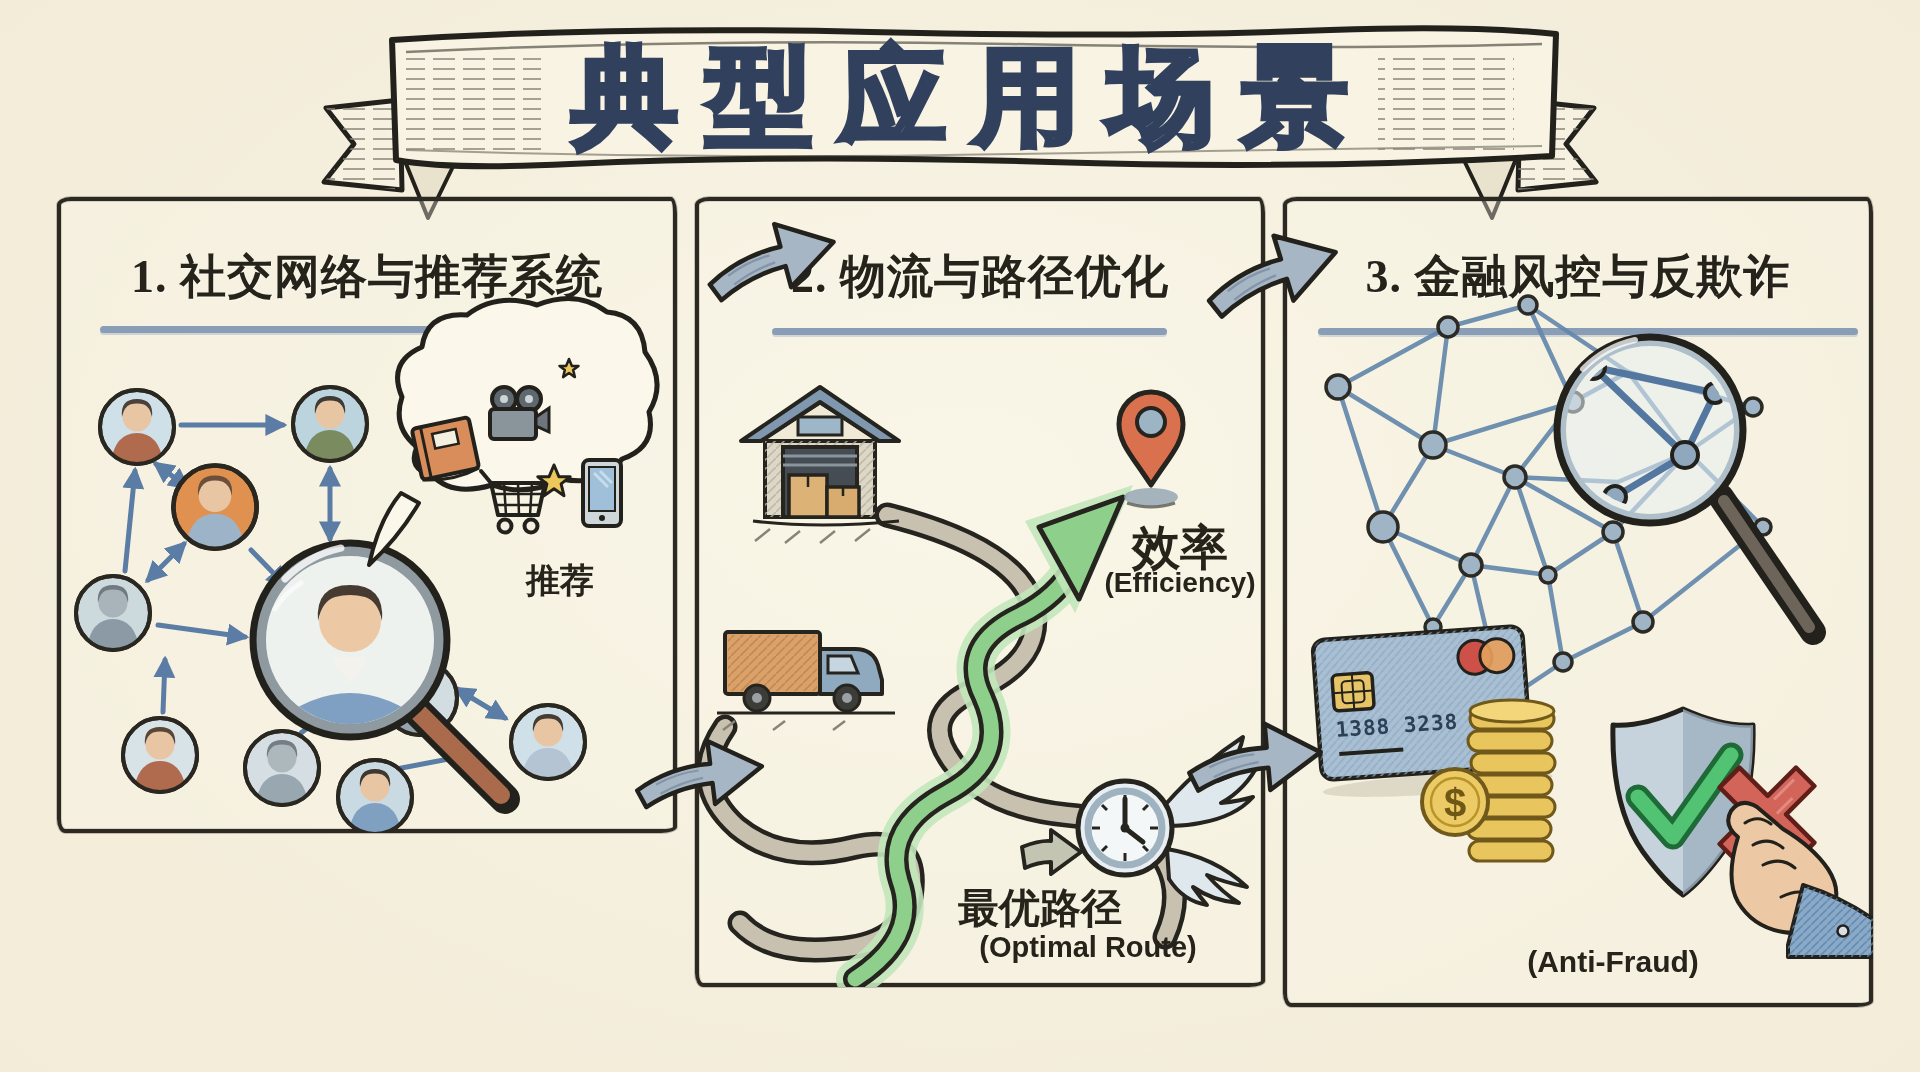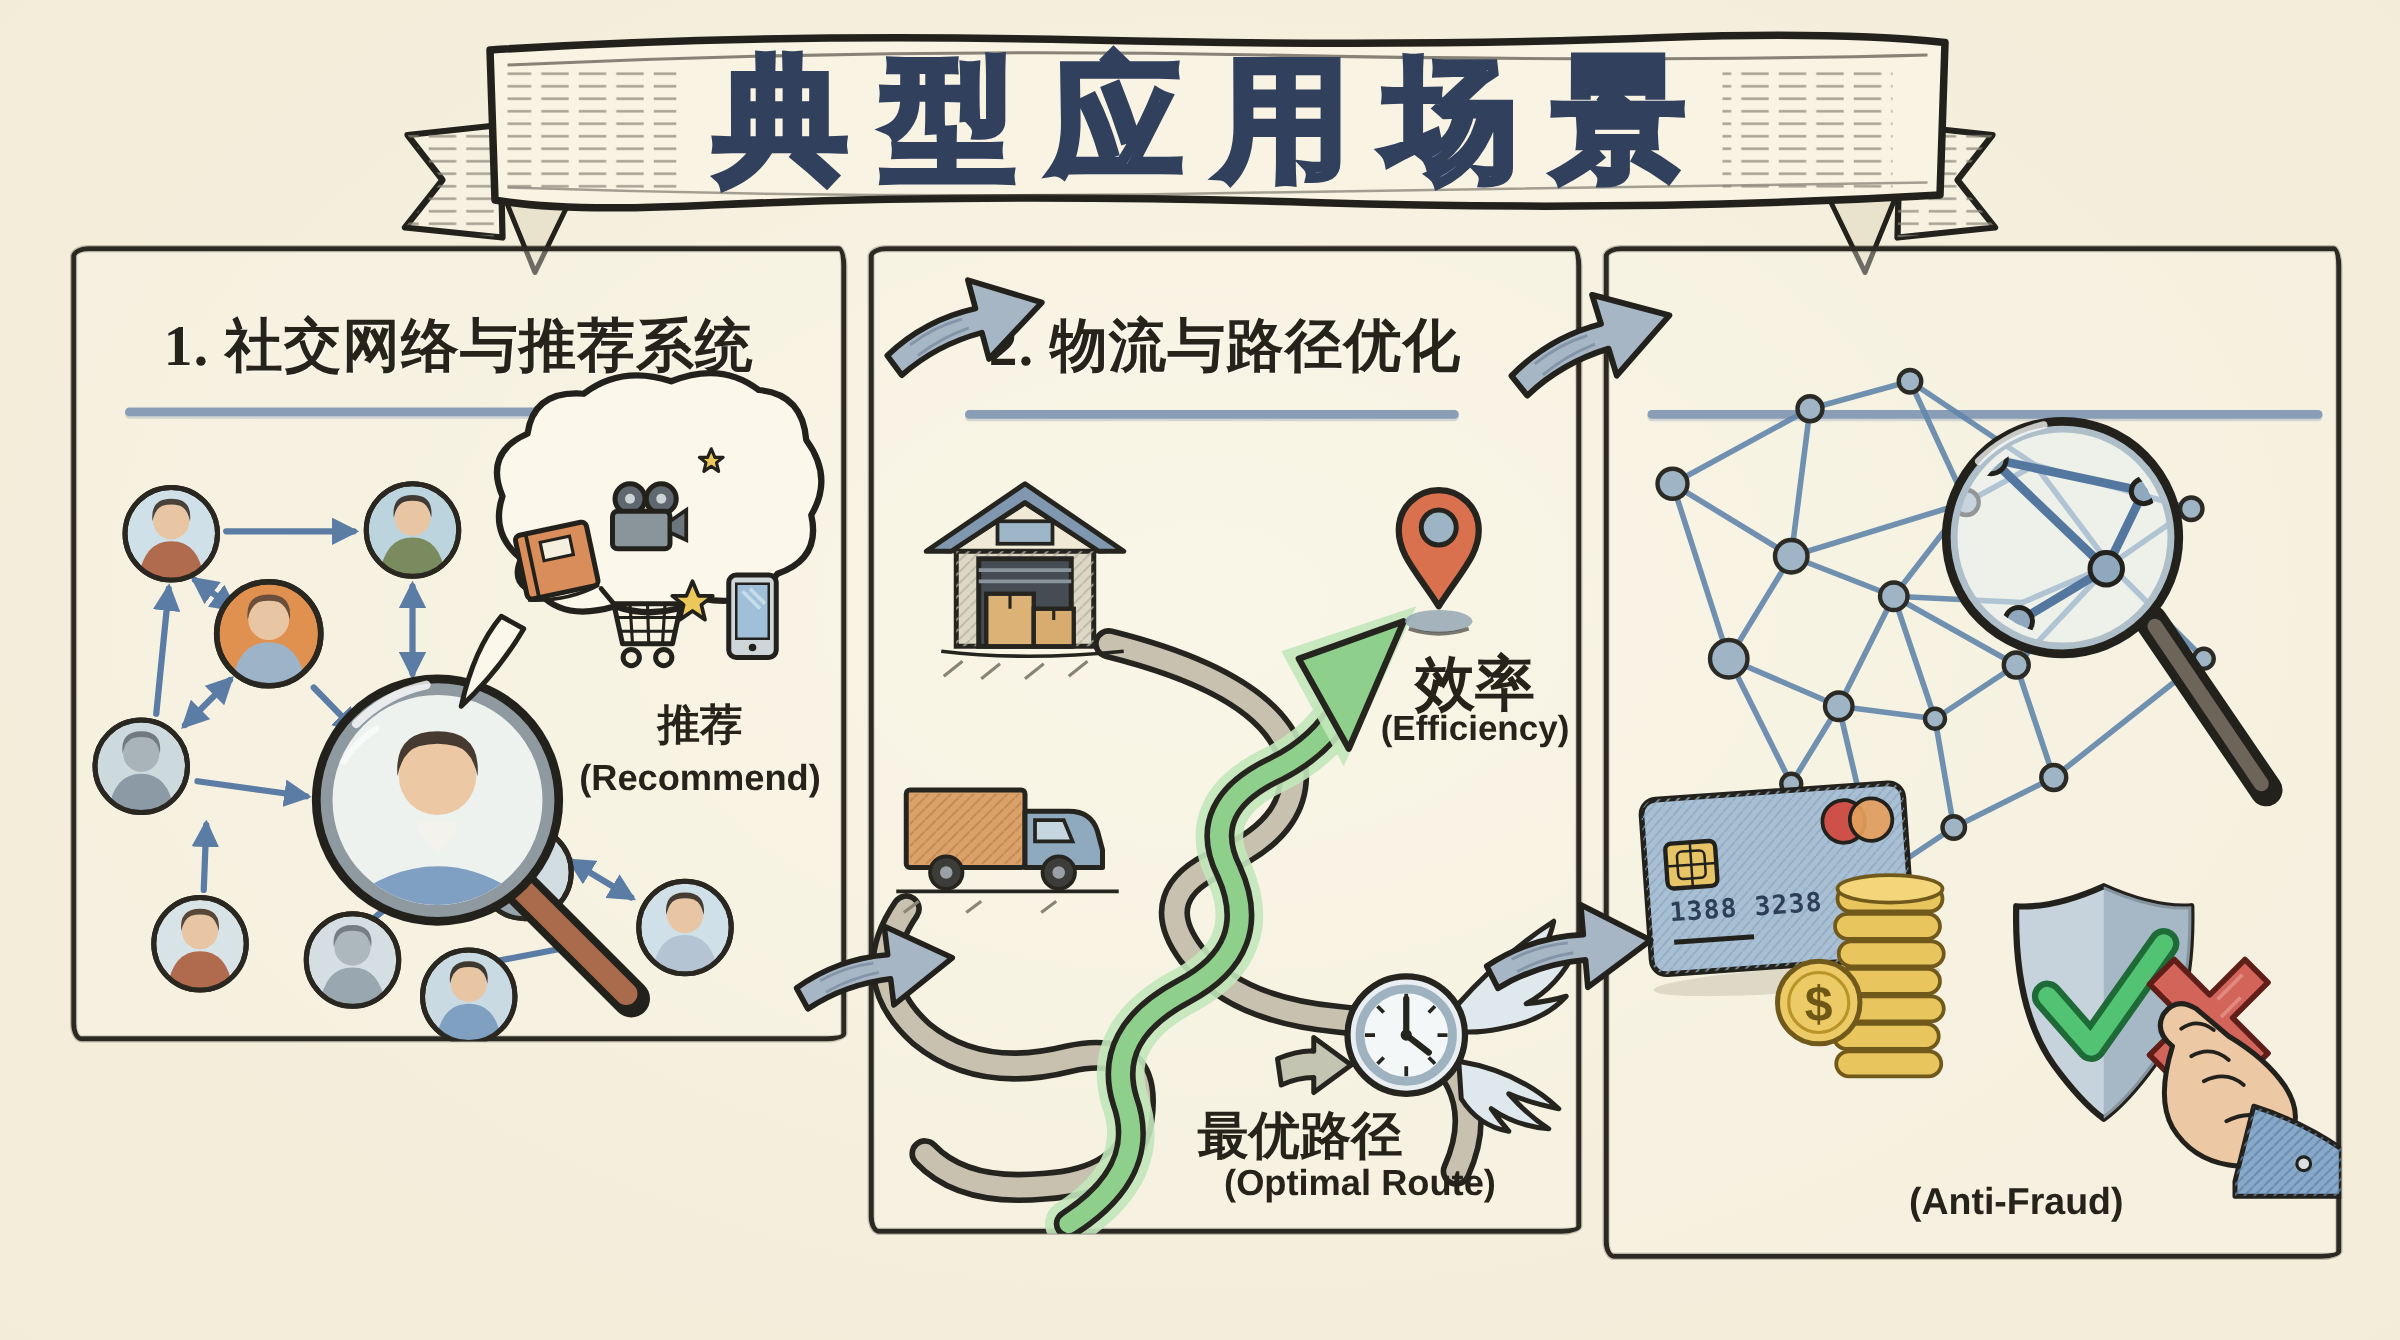--- a/index.html
+++ b/index.html
@@ -78,20 +78,21 @@
   <div class="banner-title">典型应用场景</div>
 
   <div class="panel" style="left:57px;top:197px;width:620px;height:636px"></div>
   <div class="panel" style="left:695px;top:197px;width:570px;height:790px"></div>
   <div class="panel" style="left:1283px;top:197px;width:590px;height:810px"></div>
 
   <div class="panel-heading" style="left:57px;top:246px;width:620px">1. 社交网络与推荐系统</div>
   <div class="heading-underline" style="left:100px;top:326px;width:535px"></div>
   <div class="panel-heading" style="left:695px;top:246px;width:570px">2. 物流与路径优化</div>
   <div class="heading-underline" style="left:772px;top:328px;width:395px"></div>
+  <div class="panel-heading" style="left:1283px;top:246px;width:590px">3. 金融风控与反欺诈</div>
   <div class="heading-underline" style="left:1318px;top:328px;width:540px"></div>
 
   <svg style="left:57px;top:197px" width="620" height="636" viewBox="0 0 620 636">
     <defs>
       <marker id="p1-ah" viewBox="0 0 10 10" refX="8" refY="5" markerWidth="4.4" markerHeight="4.4" orient="auto-start-reverse">
         <path d="M0,0 L10,5 L0,10 z" fill="#5b7ca4"></path>
       </marker>
       <clipPath id="p1-lens">
           <circle cx="293" cy="443" r="84"></circle>
         </clipPath>
@@ -413,21 +414,20 @@
       </g>
     <g transform="translate(604,730) rotate(-7,95,44)">
       <use href="#sym-arrow" width="190" height="88"></use>
       </g>
     <g transform="translate(1152,712) rotate(-5,102,45)">
       <use href="#sym-arrow" width="205" height="92"></use>
       </g>
   </svg>
 
   <div class="lbl" style="left:470px;top:562px;width:180px;font-size:34px">推荐</div>
-  <div class="lbl en" style="left:425px;top:608px;width:270px;font-size:29px">(Recommend)</div>
 
   <div class="lbl" style="left:1090px;top:522px;width:180px;font-size:48px">效率</div>
   <div class="lbl en" style="left:1068px;top:568px;width:224px;font-size:28px">(Efficiency)</div>
   <div class="lbl" style="left:955px;top:886px;width:170px;font-size:41px">最优路径</div>
   <div class="lbl en" style="left:973px;top:932px;width:230px;font-size:29px">(Optimal Route)</div>
 
   <div class="lbl en" style="left:1490px;top:946px;width:246px;font-size:30px">(Anti-Fraud)</div>
 
 </div>
 

